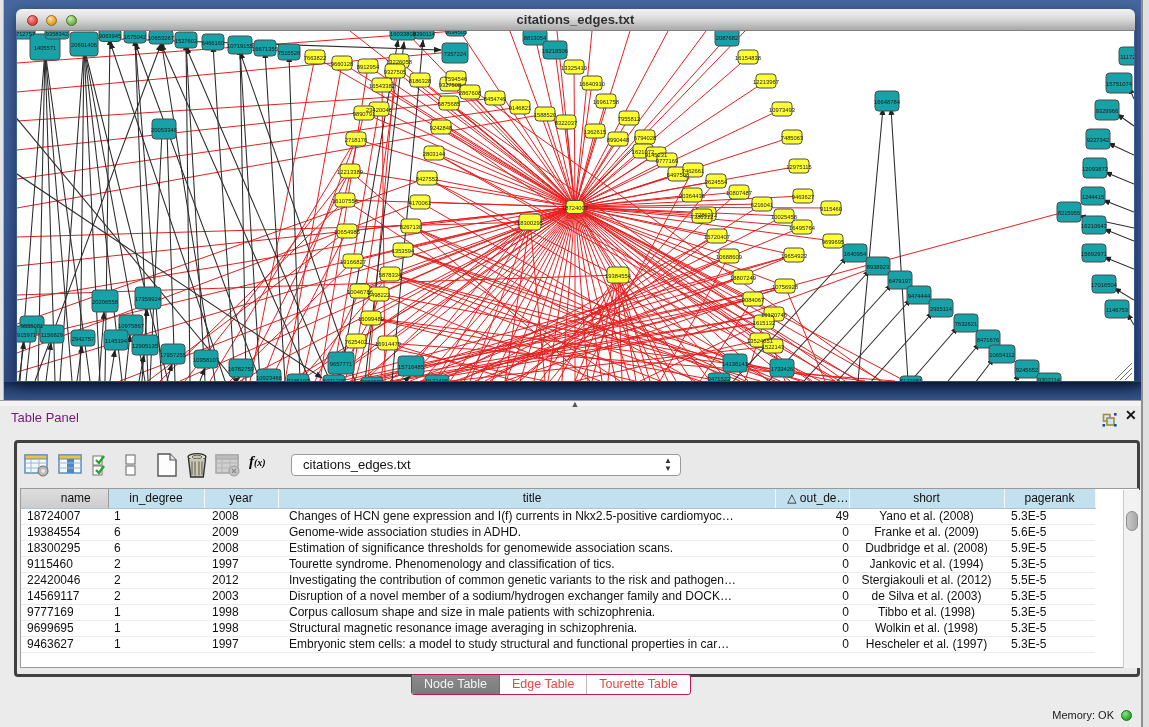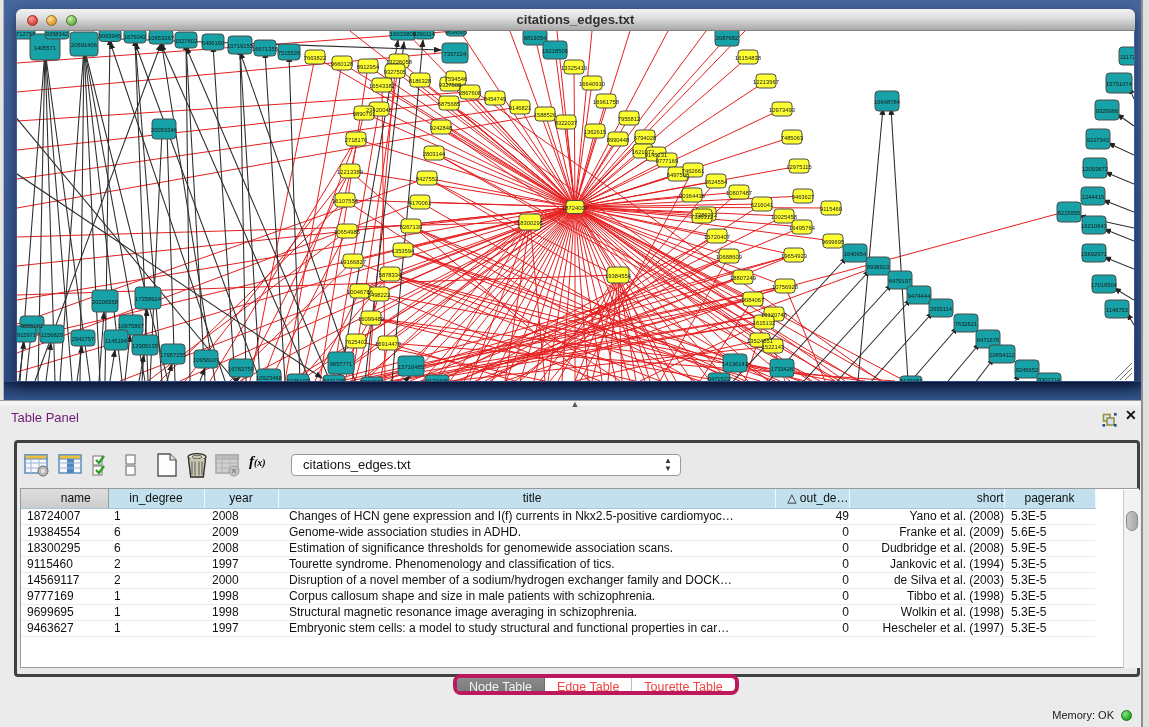--- a/index.html
+++ b/index.html
@@ -25,28 +25,28 @@
 #tbl{position:absolute;left:3px;top:45px;width:1119px;height:180px;background:#fff;border:1px solid #9a9a9a;border-right:none}
 table{border-collapse:collapse;table-layout:fixed;width:1074px;font-size:12px;color:#101010}
 th{height:19px;font-weight:normal;background:#c2e0ee;border-right:1px solid #f2f8fb;border-bottom:1px solid #a8c6d4;overflow:hidden;white-space:nowrap}
 th.c1{background:linear-gradient(180deg,#dedede,#cccccc);border-right:1px solid #9a9a9a}
 td{height:16px;padding:0;overflow:hidden;white-space:nowrap;border-bottom:1px solid #ebebeb}
 .c1{width:87px;padding-left:23px}
 .c2{width:96px;}
 .c3{width:74px}
 .c4{width:497px;padding-left:11px}
 .c5{width:74px;padding-left:5px;text-align:right}
-.c6{width:155px;text-align:right}
+.c6{width:155px;text-align:center}
 .c7{width:91px;padding-left:7px;text-align:left}
 td.c1{padding-left:6px}
 td.c3{padding-left:8px}
 td.c2{padding-left:6px}
 #vscroll{position:absolute;left:1102px;top:1px;width:17px;height:178px;background:#f2f2f2;border-left:1px solid #c9c9c9}
 #vthumb{position:absolute;left:2px;top:21px;width:12px;height:20px;background:linear-gradient(90deg,#c9c9c9,#a8a8a8);border:1px solid #8b8b8b;border-radius:6px}
-#tabs{position:absolute;left:453px;top:674px;height:21px;border:4px solid #be185d;border-radius:8px;overflow:hidden;background:#fdfdfd;display:flex}
+#tabs{position:absolute;left:411px;top:674px;height:21px;border:1px solid #be185d;border-radius:3px;overflow:hidden;background:#fdfdfd;display:flex}
 .tab{font-size:12.5px;line-height:19px;color:#ef4444;padding:0 12px;border-right:1px solid #bdbdbd}
 .tab.sel{background:linear-gradient(180deg,#8b8b8b,#7b7b7b);color:#f4f4f4;border-right:1px solid #6f6f6f}
 .tab:last-child{border-right:none}
 #mem{position:absolute;right:35px;top:709px;font-size:11px;color:#1a1a1a}
 #memdot{position:absolute;left:1121px;top:710px;width:11px;height:11px;border-radius:50%;background:radial-gradient(circle at 35% 30%,#8ee08e,#2eb52e 60%,#1d8a1d);border:1px solid #1a701a}
 </style></head><body>
 <div id="desktop"></div>
 <div style="position:absolute;left:4px;top:382px;width:1137px;height:18px;background:linear-gradient(180deg,#132b56 0%,#24416f 40%,#33548a 100%)"></div>
 <div id="lstrip"></div>
 <div id="win">
@@ -770,23 +770,32 @@
 <tr>
               <td class="c1">9115460</td>
               <td class="c2">2</td>
               <td class="c3">1997</td>
               <td class="c4">Tourette syndrome. Phenomenology and classification of tics.</td>
               <td class="c5">0</td>
               <td class="c6">Jankovic et al. (1994)</td>
               <td class="c7">5.3E-5</td>
             </tr>
 <tr>
+              <td class="c1">22420046</td>
+              <td class="c2">2</td>
+              <td class="c3">2012</td>
+              <td class="c4">Investigating the contribution of common genetic variants to the risk and pathogen…</td>
+              <td class="c5">0</td>
+              <td class="c6">Stergiakouli et al. (2012)</td>
+              <td class="c7">5.5E-5</td>
+            </tr>
+<tr>
               <td class="c1">14569117</td>
               <td class="c2">2</td>
-              <td class="c3">2000</td>
+              <td class="c3">2003</td>
               <td class="c4">Disruption of a novel member of a sodium/hydrogen exchanger family and DOCK…</td>
               <td class="c5">0</td>
               <td class="c6">de Silva et al. (2003)</td>
               <td class="c7">5.3E-5</td>
             </tr>
 <tr>
               <td class="c1">9777169</td>
               <td class="c2">1</td>
               <td class="c3">1998</td>
               <td class="c4">Corpus callosum shape and size in male patients with schizophrenia.</td>

